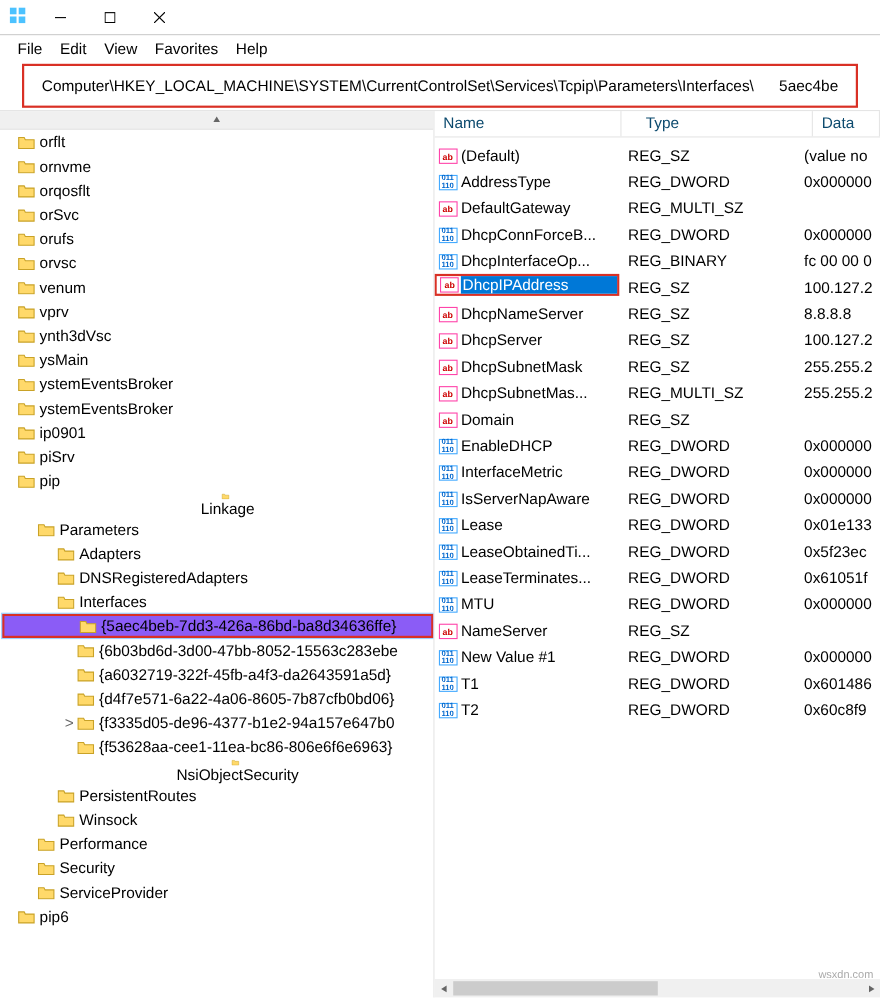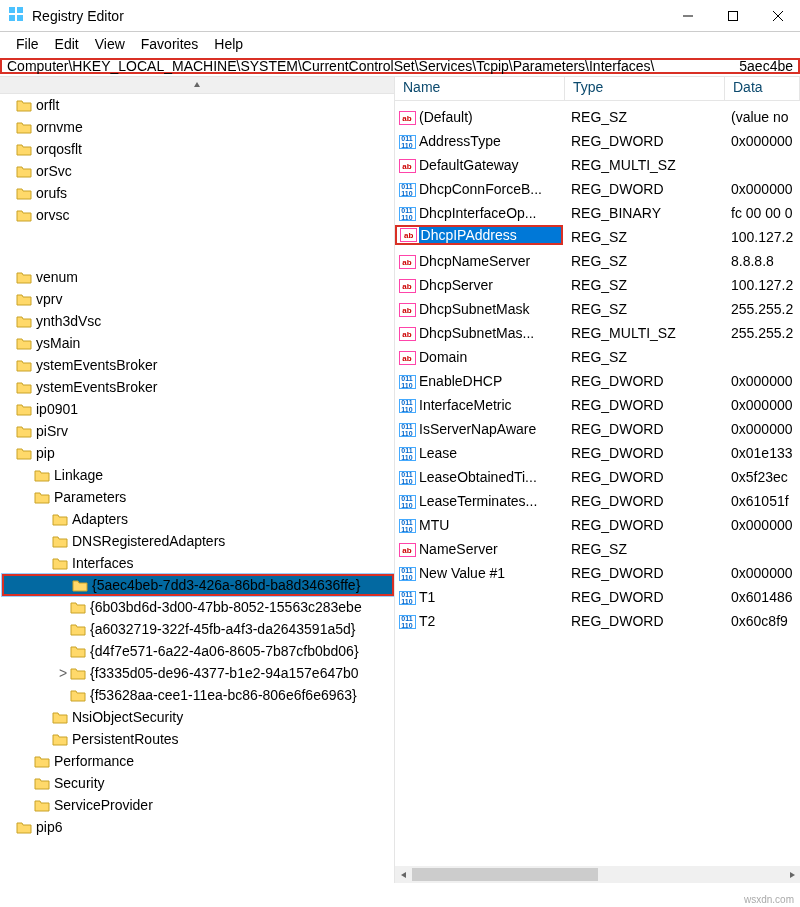--- a/index.html
+++ b/index.html
@@ -7,75 +7,74 @@
 
 .titlebar { height: 32px; display: flex; align-items: center; background: #fff; border-bottom: 1px solid #ccc; }
 .titlebar .icon { margin: 0 8px; }
 .titlebar .title { flex: 1; }
 .winbtn { width: 45px; height: 32px; display: flex; align-items: center; justify-content: center; }
 .winbtn svg { width: 10px; height: 10px; }
 
 .menubar { height: 24px; display: flex; align-items: center; padding: 0 10px; gap: 4px; }
 .menubar span { padding: 2px 6px; }
 
-.addrbar { height: 16px; display: flex; align-items: center; padding: 0 5px; border: 2px solid #d93025; margin: 2px 0; }
+.addrbar { height: 40px; display: flex; align-items: center; padding: 0 16px; border: 2px solid #d93025; margin: 2px 20px; }
 .addrbar .path { white-space: nowrap; overflow: hidden; flex:1;}
 .addrbar .suffix { white-space: nowrap; text-align: right; }
 
 .content { display: flex; height: calc(100% - 100px); border-top: 1px solid #e5e5e5; }
 .tree { width: 395px; overflow: hidden; position: relative; border-right: 1px solid #e5e5e5; }
 .tree-scrolltop { height: 17px; border-bottom: 1px solid #e5e5e5; background:#f0f0f0; display:flex; align-items:center; justify-content:center;}
 .tree-inner { padding: 0 0 0 2px; }
 .ti { display: flex; align-items: center; height: 22px; white-space: nowrap; }
 .ti .exp { width: 14px; text-align:center; color:#666; }
 .ti .fld { width: 16px; height: 14px; margin-right: 4px; }
 .ti .lbl { }
-.ti.sel { background: #0369a1; outline: 1px solid #99d1ff; }
+.ti.sel { background: #8b5cf6; outline: 1px solid #99d1ff; }
 .redbox { border: 2px solid #d93025; }
 
 .list { flex: 1; position: relative; overflow: hidden; }
 .list-header { display: flex; height: 24px; border-bottom: 1px solid #e5e5e5; }
 .list-header .col { padding: 2px 8px; border-right: 1px solid #e5e5e5; color:#0c4a6e;}
 .col-name { width: 170px; }
-.col-type { width: 160px; }
+.col-type { width: 160px; margin-left: 14px; }
 .col-data { flex: 1; }
 .list-body { }
 .row { display: flex; height: 24px; align-items: flex-end; }
 .row .ic { width: 20px; display:flex; align-items:center; justify-content:center; margin-left:2px;}
 .row .n { width: 146px; padding-left: 2px; white-space: nowrap; overflow: hidden; text-overflow: ellipsis;}
 .row .t { width: 160px; padding-left: 8px; }
 .row .d { flex: 1; padding-left: 8px; white-space: nowrap; overflow:hidden;}
 .row.selrow .n { background: #0078d7; color: #fff; }
 .row.selrow .namewrap { border: 2px solid #d93025; padding:0; display:flex; align-items:center;}
 .namewrap { display:flex; align-items:center; width:168px;}
 
 .hscroll { position:absolute; bottom:0; left:0; right:0; height:17px; background:#f0f0f0; display:flex;}
 .hscroll .track{flex:1; position:relative;}
 .hscroll .thumb{position:absolute; top:2px; bottom:2px; background:#ccc;}
 .hscroll .btn{width:17px; display:flex;align-items:center;justify-content:center;}
 
-.watermark{position:absolute; bottom:2px; right:6px; font-size:10px; color:#aaa;}
+.watermark{position:absolute; bottom:15px; right:6px; font-size:10px; color:#aaa;}
 
 .fld-svg{fill:#ffd96a; stroke:#c9a227;}
 .ic-ab{background:#fff; border:1px solid #f4a; width:17px; height:14px; font-size:8px; font-weight:bold; display:flex;align-items:center;justify-content:center; color:#c00;}
 .ic-bin{background:#fff; border:1px solid #4af; width:17px; height:14px; font-size:7px; font-weight:bold; display:flex;align-items:center;justify-content:center; color:#06c;}
 </style>
 </head>
 <body>
 
 <div class="titlebar">
   <span class="icon">
     <svg width="16" height="16">
         <rect x="1" y="1" width="6" height="6" fill="#4cc2ff"></rect>
         <rect x="9" y="1" width="6" height="6" fill="#4cc2ff"></rect>
         <rect x="1" y="9" width="6" height="6" fill="#4cc2ff"></rect>
         <rect x="9" y="9" width="6" height="6" fill="#4cc2ff"></rect>
       </svg>
   </span>
-  <span class="title">Registry Editor</span>
   <div class="winbtn">
       <svg>
         <line x1="0" y1="5" x2="10" y2="5" stroke="#000"></line>
       </svg>
     </div>
   <div class="winbtn">
       <svg>
         <rect x="0.5" y="0.5" width="9" height="9" fill="none" stroke="#000"></rect>
       </svg>
     </div>
@@ -143,21 +142,21 @@
           </svg>
           <span class="lbl">orufs</span>
         </div>
         <div class="ti" style="padding-left: 0px;">
           <span class="exp"></span>
           <svg class="fld" viewBox="0 0 16 14">
             <path class="fld-svg" d="M1 3 h5 l1 2 h8 v8 h-14 z"></path>
           </svg>
           <span class="lbl">orvsc</span>
         </div>
-        <div class="ti" style="padding-left: 0px; margin-top: 40px;">
+        <div class="ti" style="padding-left: 0px;">
           <span class="exp"></span>
           <svg class="fld" viewBox="0 0 16 14">
             <path class="fld-svg" d="M1 3 h5 l1 2 h8 v8 h-14 z"></path>
           </svg>
           <span class="lbl">venum</span>
         </div>
         <div class="ti" style="padding-left: 0px;">
           <span class="exp"></span>
           <svg class="fld" viewBox="0 0 16 14">
             <path class="fld-svg" d="M1 3 h5 l1 2 h8 v8 h-14 z"></path>
@@ -206,21 +205,21 @@
           </svg>
           <span class="lbl">piSrv</span>
         </div>
         <div class="ti" style="padding-left: 0px;">
           <span class="exp"></span>
           <svg class="fld" viewBox="0 0 16 14">
             <path class="fld-svg" d="M1 3 h5 l1 2 h8 v8 h-14 z"></path>
           </svg>
           <span class="lbl">pip</span>
         </div>
-        <div class="ti" style="padding-left: 18px;">
+        <div class="ti" style="padding-left: 18px; flex-direction: column;">
           <span class="exp"></span>
           <svg class="fld" viewBox="0 0 16 14">
             <path class="fld-svg" d="M1 3 h5 l1 2 h8 v8 h-14 z"></path>
           </svg>
           <span class="lbl">Linkage</span>
         </div>
         <div class="ti" style="padding-left: 18px;">
           <span class="exp"></span>
           <svg class="fld" viewBox="0 0 16 14">
             <path class="fld-svg" d="M1 3 h5 l1 2 h8 v8 h-14 z"></path>
@@ -283,33 +282,40 @@
           </svg>
           <span class="lbl">{f3335d05-de96-4377-b1e2-94a157e647b0</span>
         </div>
         <div class="ti" style="padding-left: 54px;">
           <span class="exp"></span>
           <svg class="fld" viewBox="0 0 16 14">
             <path class="fld-svg" d="M1 3 h5 l1 2 h8 v8 h-14 z"></path>
           </svg>
           <span class="lbl">{f53628aa-cee1-11ea-bc86-806e6f6e6963}</span>
         </div>
+        <div class="ti" style="padding-left: 36px; flex-direction: column;">
+          <span class="exp"></span>
+          <svg class="fld" viewBox="0 0 16 14">
+            <path class="fld-svg" d="M1 3 h5 l1 2 h8 v8 h-14 z"></path>
+          </svg>
+          <span class="lbl">NsiObjectSecurity</span>
+        </div>
         <div class="ti" style="padding-left: 36px;">
           <span class="exp"></span>
           <svg class="fld" viewBox="0 0 16 14">
             <path class="fld-svg" d="M1 3 h5 l1 2 h8 v8 h-14 z"></path>
           </svg>
-          <span class="lbl">NsiObjectSecurity</span>
+          <span class="lbl">PersistentRoutes</span>
         </div>
         <div class="ti" style="padding-left: 36px;">
           <span class="exp"></span>
           <svg class="fld" viewBox="0 0 16 14">
             <path class="fld-svg" d="M1 3 h5 l1 2 h8 v8 h-14 z"></path>
           </svg>
-          <span class="lbl">PersistentRoutes</span>
+          <span class="lbl">Winsock</span>
         </div>
         <div class="ti" style="padding-left: 18px;">
           <span class="exp"></span>
           <svg class="fld" viewBox="0 0 16 14">
             <path class="fld-svg" d="M1 3 h5 l1 2 h8 v8 h-14 z"></path>
           </svg>
           <span class="lbl">Performance</span>
         </div>
         <div class="ti" style="padding-left: 18px;">
           <span class="exp"></span>

